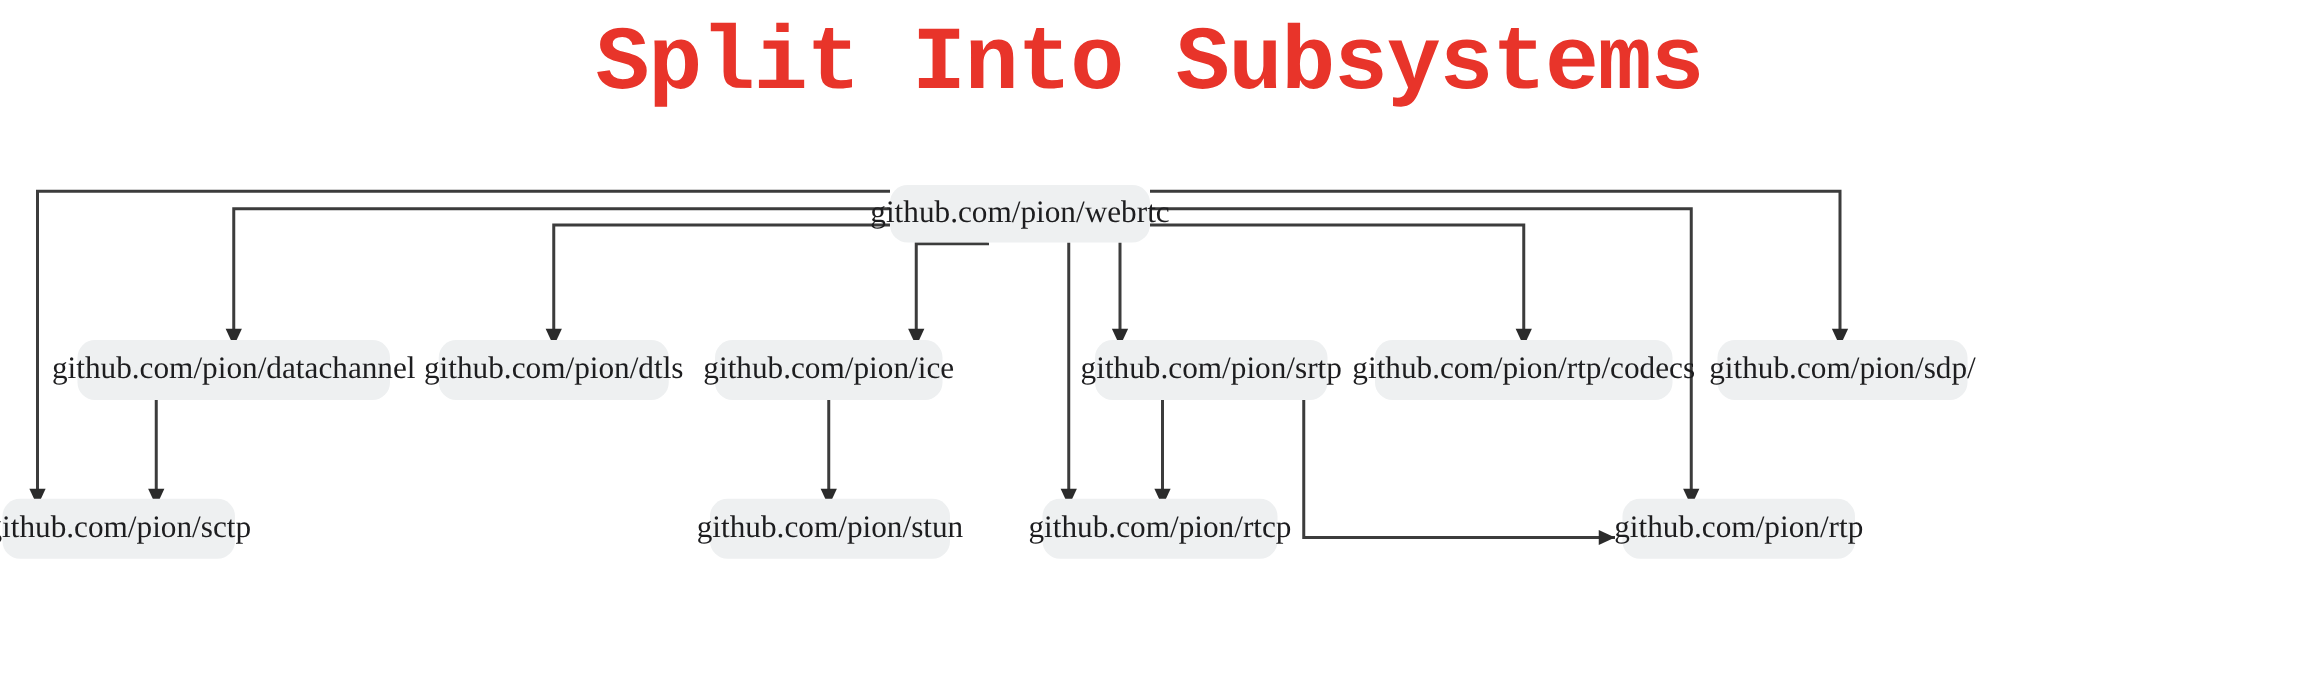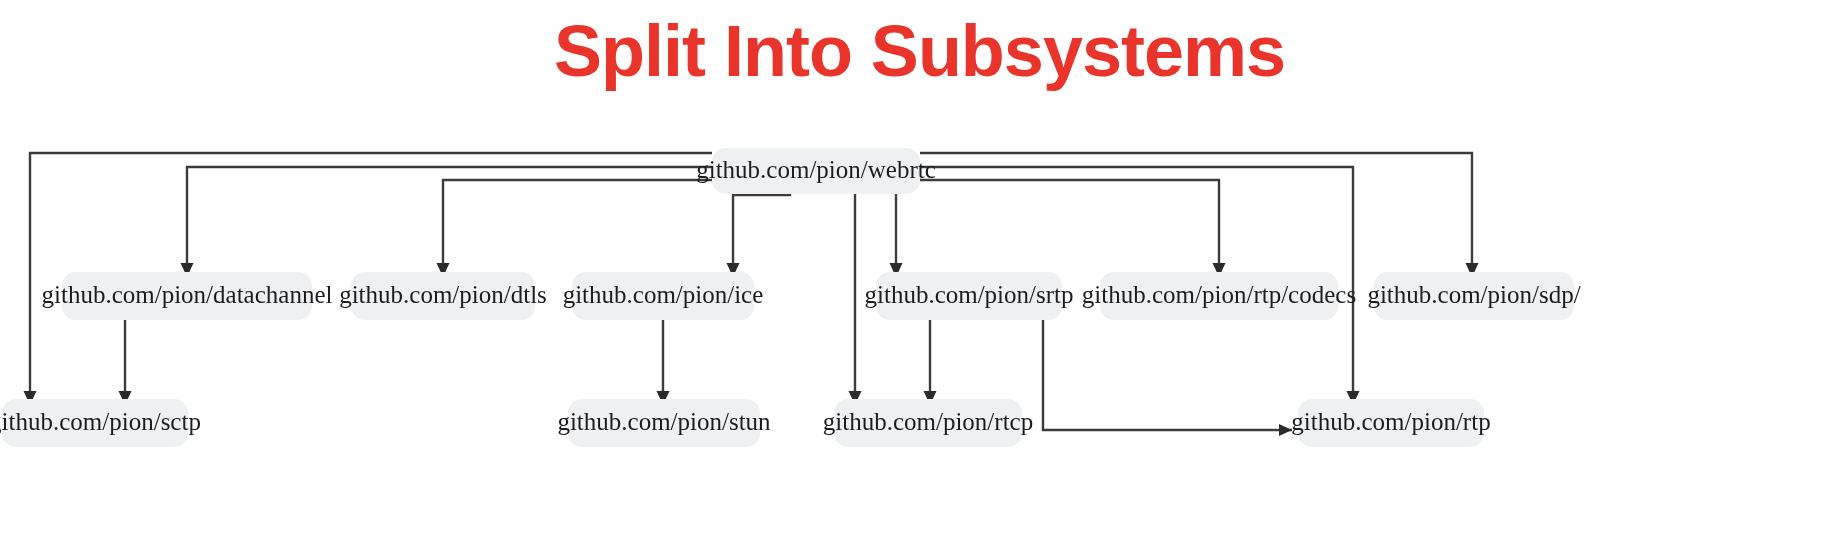--- a/index.html
+++ b/index.html
@@ -3,21 +3,21 @@
 <meta charset="utf-8">
 <style>
   html,body{margin:0;padding:0;background:#ffffff;}
   body{width:1839px;height:544px;overflow:hidden;
        font-family:"Liberation Serif", serif;}
   #stage{position:relative;width:1839px;height:544px;background:#fff;}
 
   #title{
     position:absolute; left:0; top:12px; width:1839px;
     text-align:center;
-    font-family:Liberation Sans, sans-serif;
+    font-family:Liberation Mono, monospace;
     font-weight:bold;
     font-size:72px;
     line-height:78px;
     letter-spacing:-1px;
     color:#e8342a;
     white-space:nowrap;
   }
 
   #graph{position:absolute;left:0;top:0;width:1839px;height:544px;}
 

